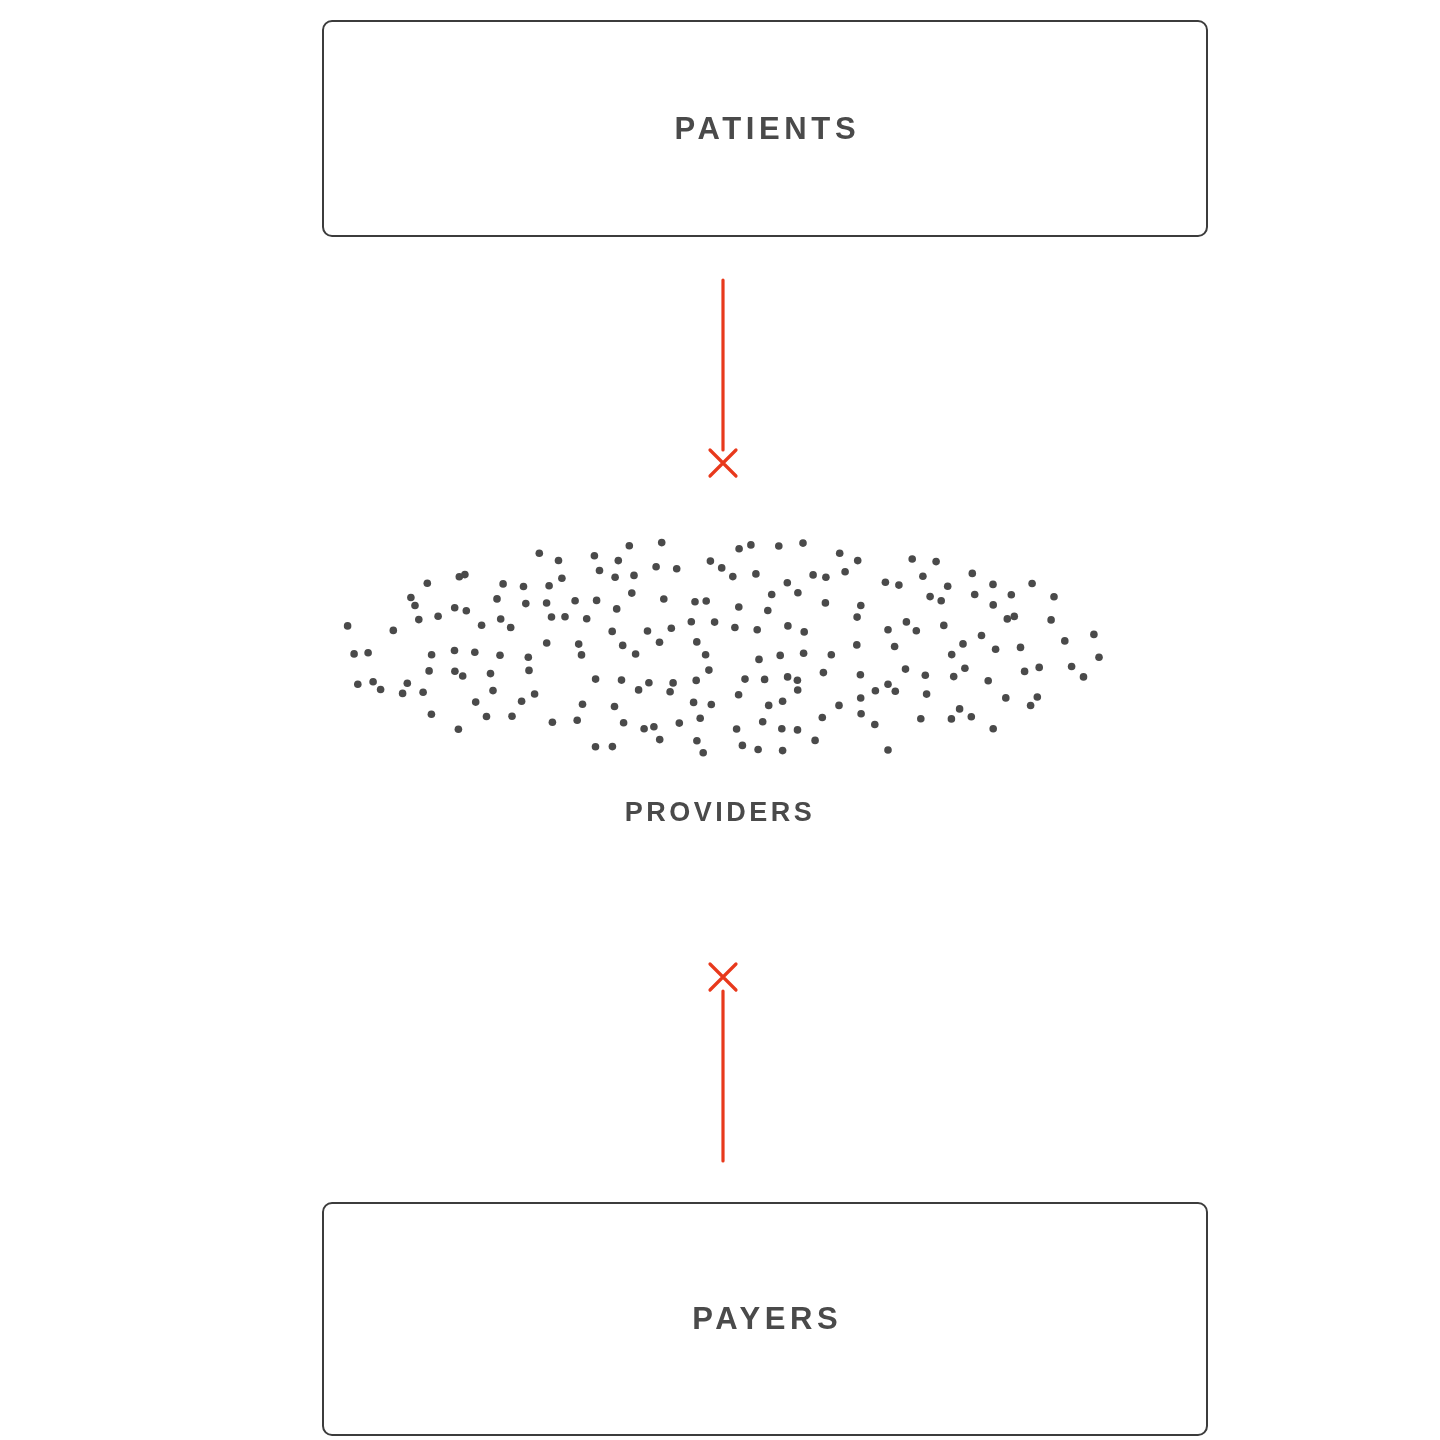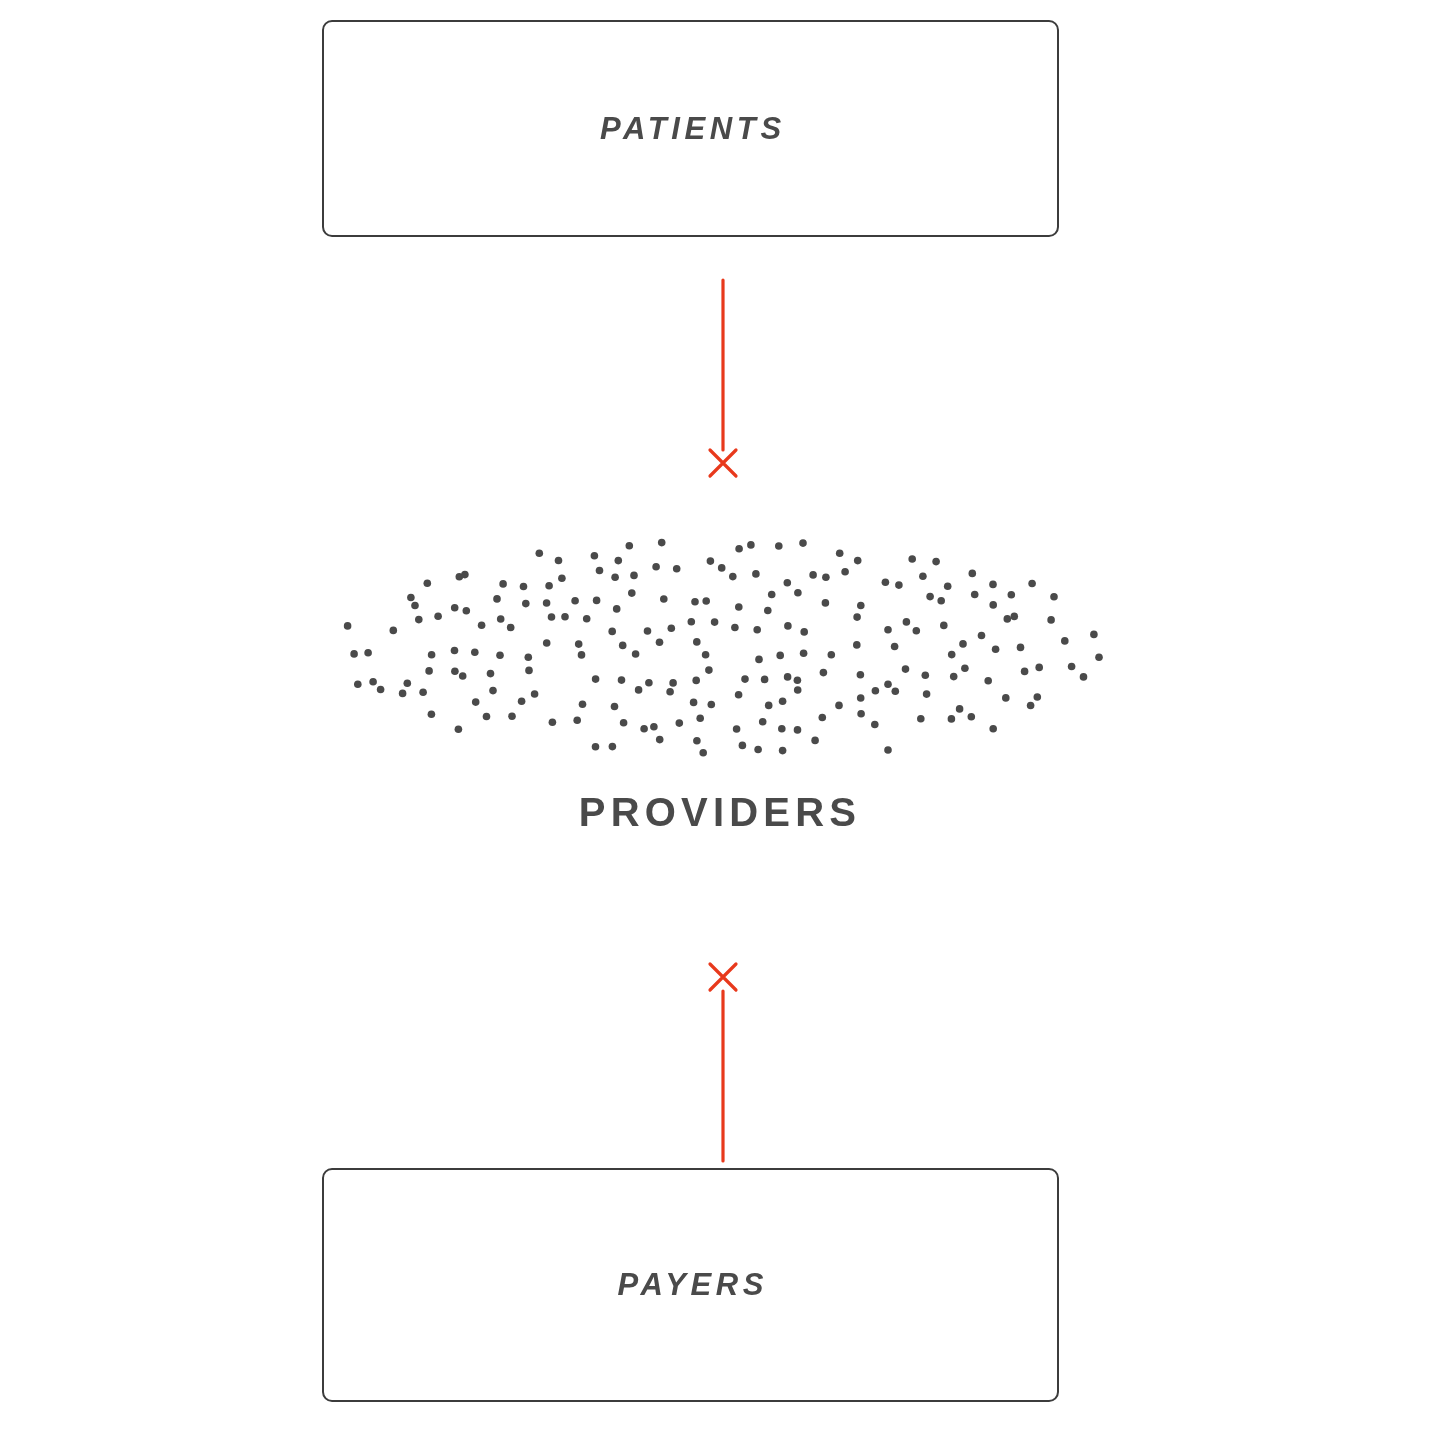--- a/index.html
+++ b/index.html
@@ -12,48 +12,48 @@
   html,body{background:var(--bg);}
   body{
     font-family:"Liberation Sans","DejaVu Sans",sans-serif;
     width:1440px;height:1440px;overflow:hidden;
   }
   .canvas{
     position:relative;width:1440px;height:1440px;background:var(--bg);
   }
   .box{
     position:absolute;
-    left:322px;width:737px;
+    left:322px;width:886px;
     border:2px solid var(--box-border);
     border-radius:10px;
     background:var(--bg);
-    display:flex;align-items:center;justify-content:center;font-style:italic;
+    display:flex;align-items:center;justify-content:center;
   }
   .box-top{top:20px;height:217px;}
-  .box-bottom{top:1168px;height:234px;text-align:center;}
+  .box-bottom{top:1202px;height:234px;text-align:center;}
   .box-label{
     font-size:31px;font-weight:700;
     letter-spacing:0.15em;
     color:var(--ink);
     text-indent:0.15em; 
   }
   .overlay{
     position:absolute;left:0;top:0;width:1440px;height:1440px;
     pointer-events:none;
   }
   .red-line{
     stroke:var(--accent);
     stroke-width:3.2;
     stroke-linecap:round;
     fill:none;
   }
   .providers-label{
     position:absolute;left:0;top:790px;width:1440px;
     text-align:center;
-    font-size:40px;font-weight:700;
+    font-size:27px;font-weight:700;
     letter-spacing:0.13em;
     color:var(--ink);
     line-height:45px;
   }
 </style>
 </head>
 <body>
 
 <div class="canvas">
 

